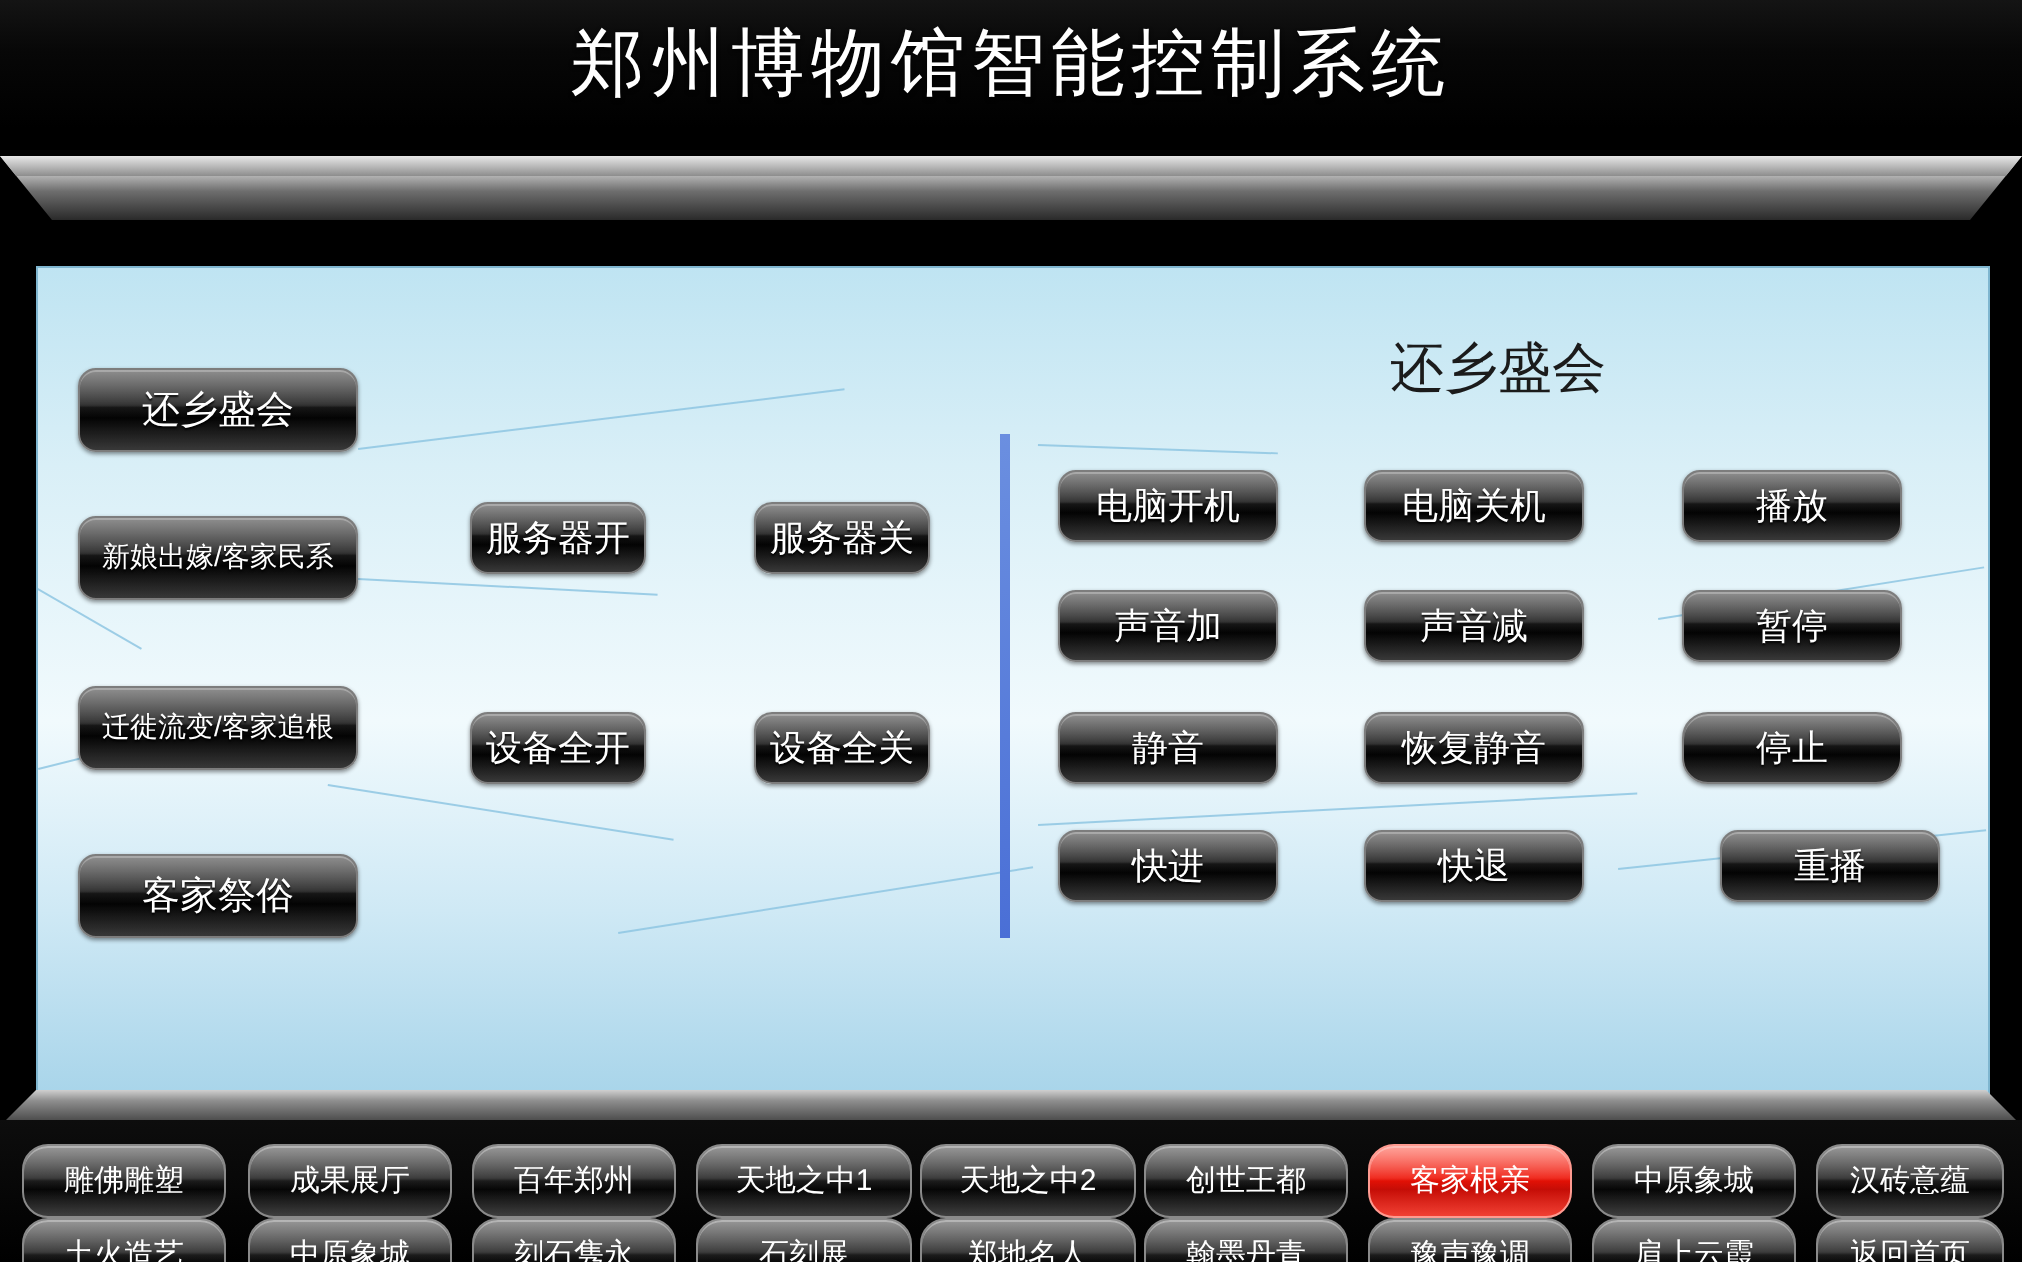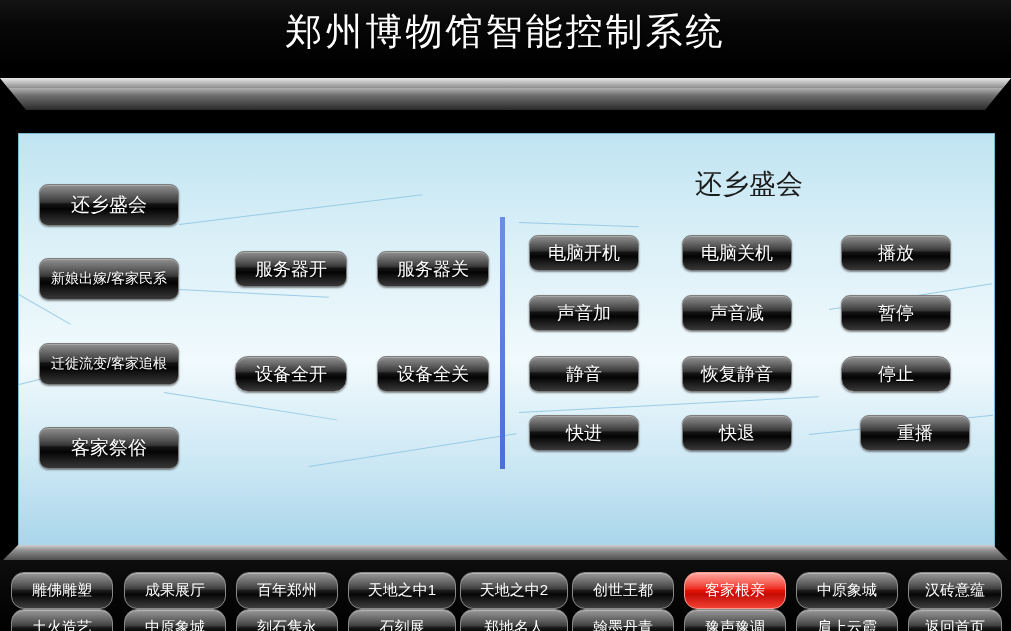--- a/index.html
+++ b/index.html
@@ -114,21 +114,21 @@
   }
   .btn.wide-left {
     width: 140px;
     height: 42px;
     font-size: 19px;
   }
   .btn.wide-left.small {
     font-size: 14px;
   }
   .btn.mid {
-    width: 112px;
+    width: 88px;
     height: 36px;
     font-size: 18px;
   }
   .btn.ctl {
     width: 110px;
     height: 36px;
     font-size: 18px;
   }
 
   
@@ -204,21 +204,21 @@
 
     <div class="divider"></div>
 
     <div class="btn wide-left" style="left:20px; top:50px;">还乡盛会</div>
     <div class="btn wide-left small" style="left:20px; top:124px;">新娘出嫁/客家民系</div>
     <div class="btn wide-left small" style="left:20px; top:209px;">迁徙流变/客家追根</div>
     <div class="btn wide-left" style="left:20px; top:293px;">客家祭俗</div>
 
     <div class="btn mid" style="left:216px; top:117px;">服务器开</div>
     <div class="btn mid" style="left:358px; top:117px;">服务器关</div>
-    <div class="btn mid" style="left:216px; top:222px;border-radius:13px;">设备全开</div>
+    <div class="btn mid" style="left:216px; top:222px;">设备全开</div>
     <div class="btn mid" style="left:358px; top:222px;">设备全关</div>
 
     <div class="btn ctl" style="left:510px; top:101px;">电脑开机</div>
     <div class="btn ctl" style="left:663px; top:101px;">电脑关机</div>
     <div class="btn ctl" style="left:822px; top:101px;">播放</div>
 
     <div class="btn ctl" style="left:510px; top:161px;">声音加</div>
     <div class="btn ctl" style="left:663px; top:161px;">声音减</div>
     <div class="btn ctl" style="left:510px; top:222px;">静音</div>
 

